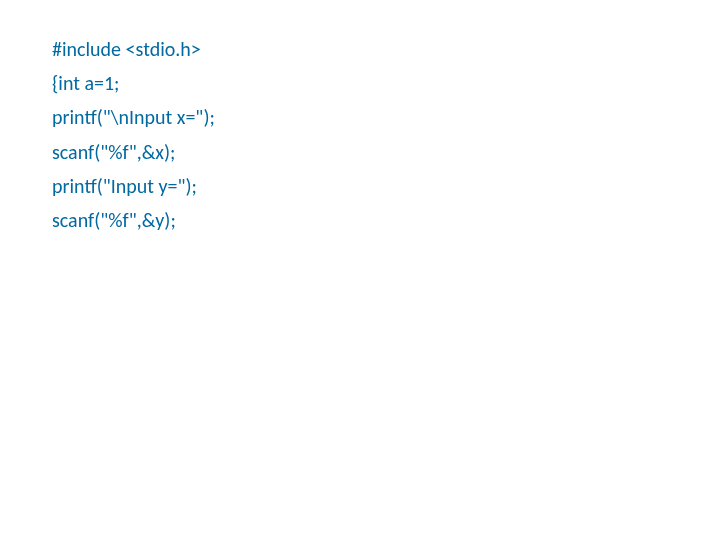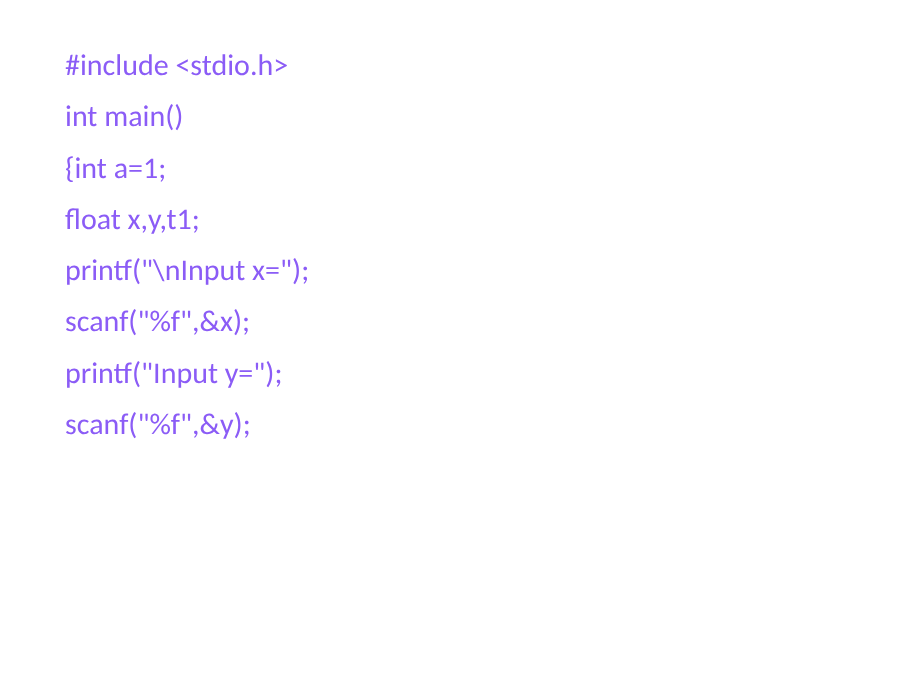--- a/index.html
+++ b/index.html
@@ -11,35 +11,33 @@
     font-family: Calibri, "Segoe UI", Arial, sans-serif;
     overflow: hidden;
   }
   .page {
     box-sizing: border-box;
     padding: 32px 0 0 52px;
     width: 720px;
     height: 540px;
   }
   .line {
-    font-size: 24px;
+    font-size: 20px;
     line-height: 1.71;
-    color: #8b5cf6;
+    color: #0369a1;
     font-weight: 400;
     white-space: pre;
   }
   .bold {
     font-weight: 700;
   }
 </style>
 </head>
 <body>
 
 <div class="page">
   <div class="line">#include &lt;stdio.h&gt;</div>
-  <div class="line">int main()</div>
   <div class="line">{int a=1;</div>
-  <div class="line">float x,y,t1;</div>
   <div class="line">printf("\nInput x=");</div>
   <div class="line">scanf("%f",&amp;x);</div>
   <div class="line">printf("Input y=");</div>
   <div class="line">scanf("%f",&amp;y);</div>
 </div>
 
 </body></html>

